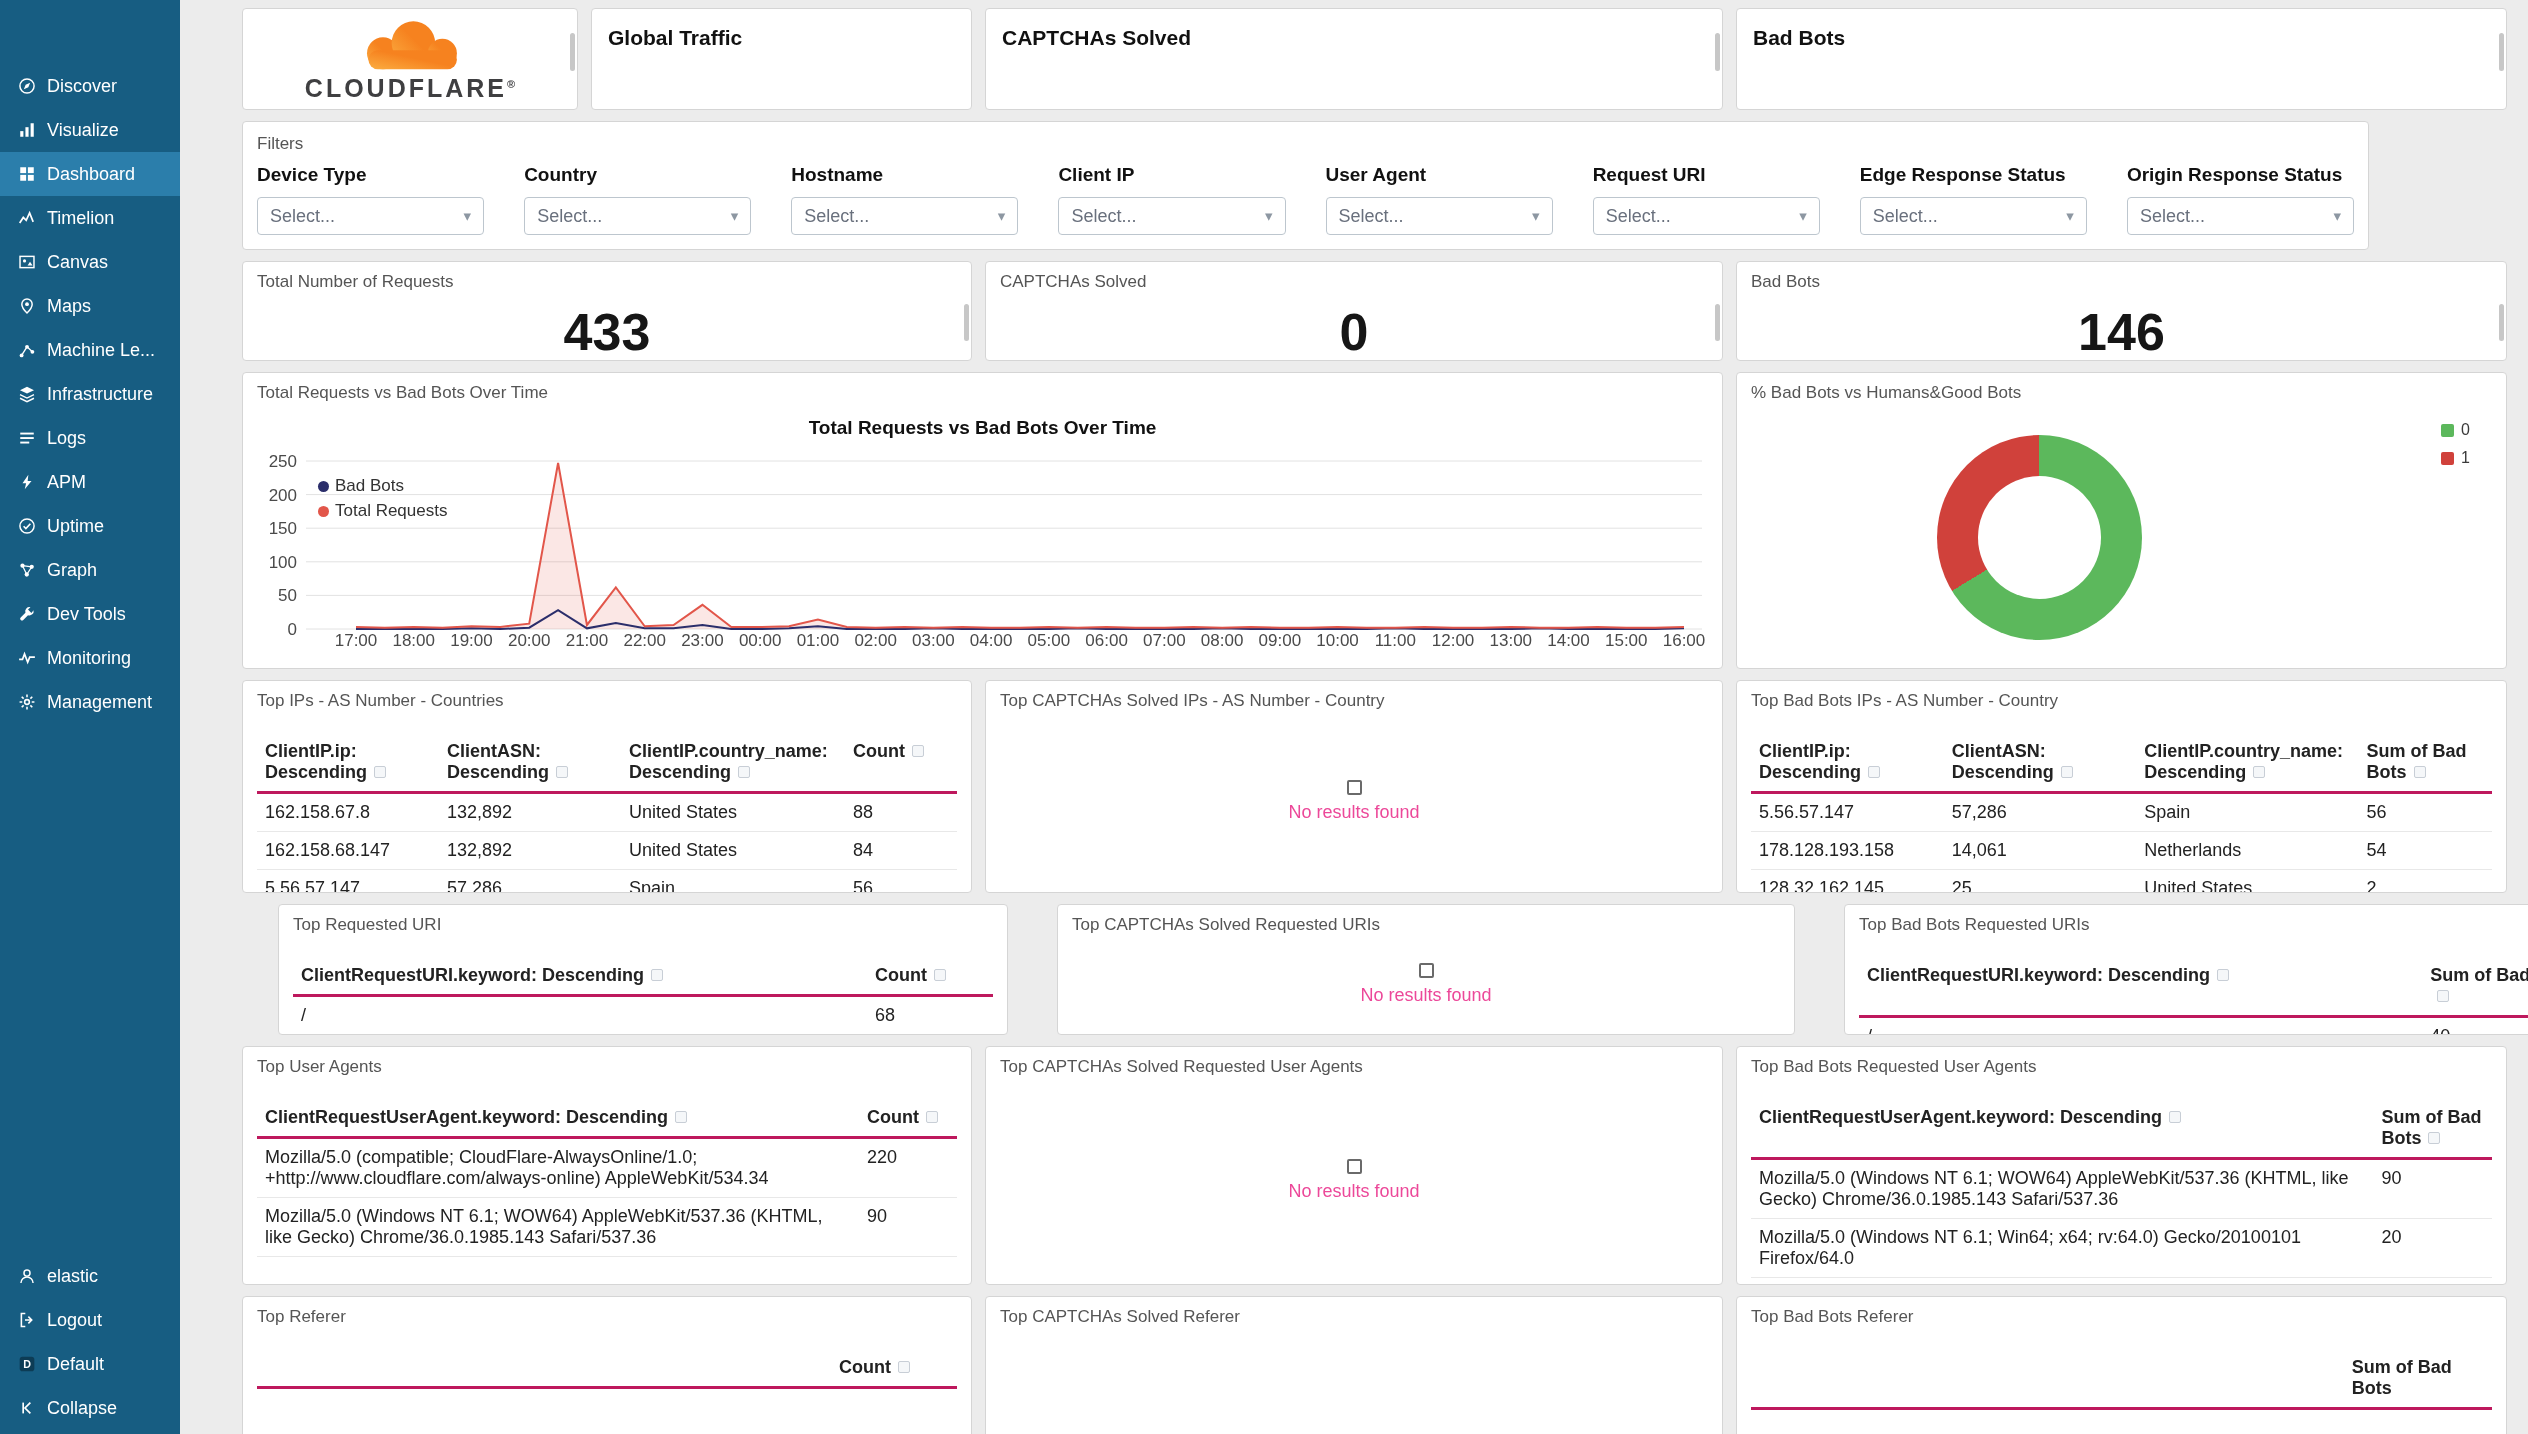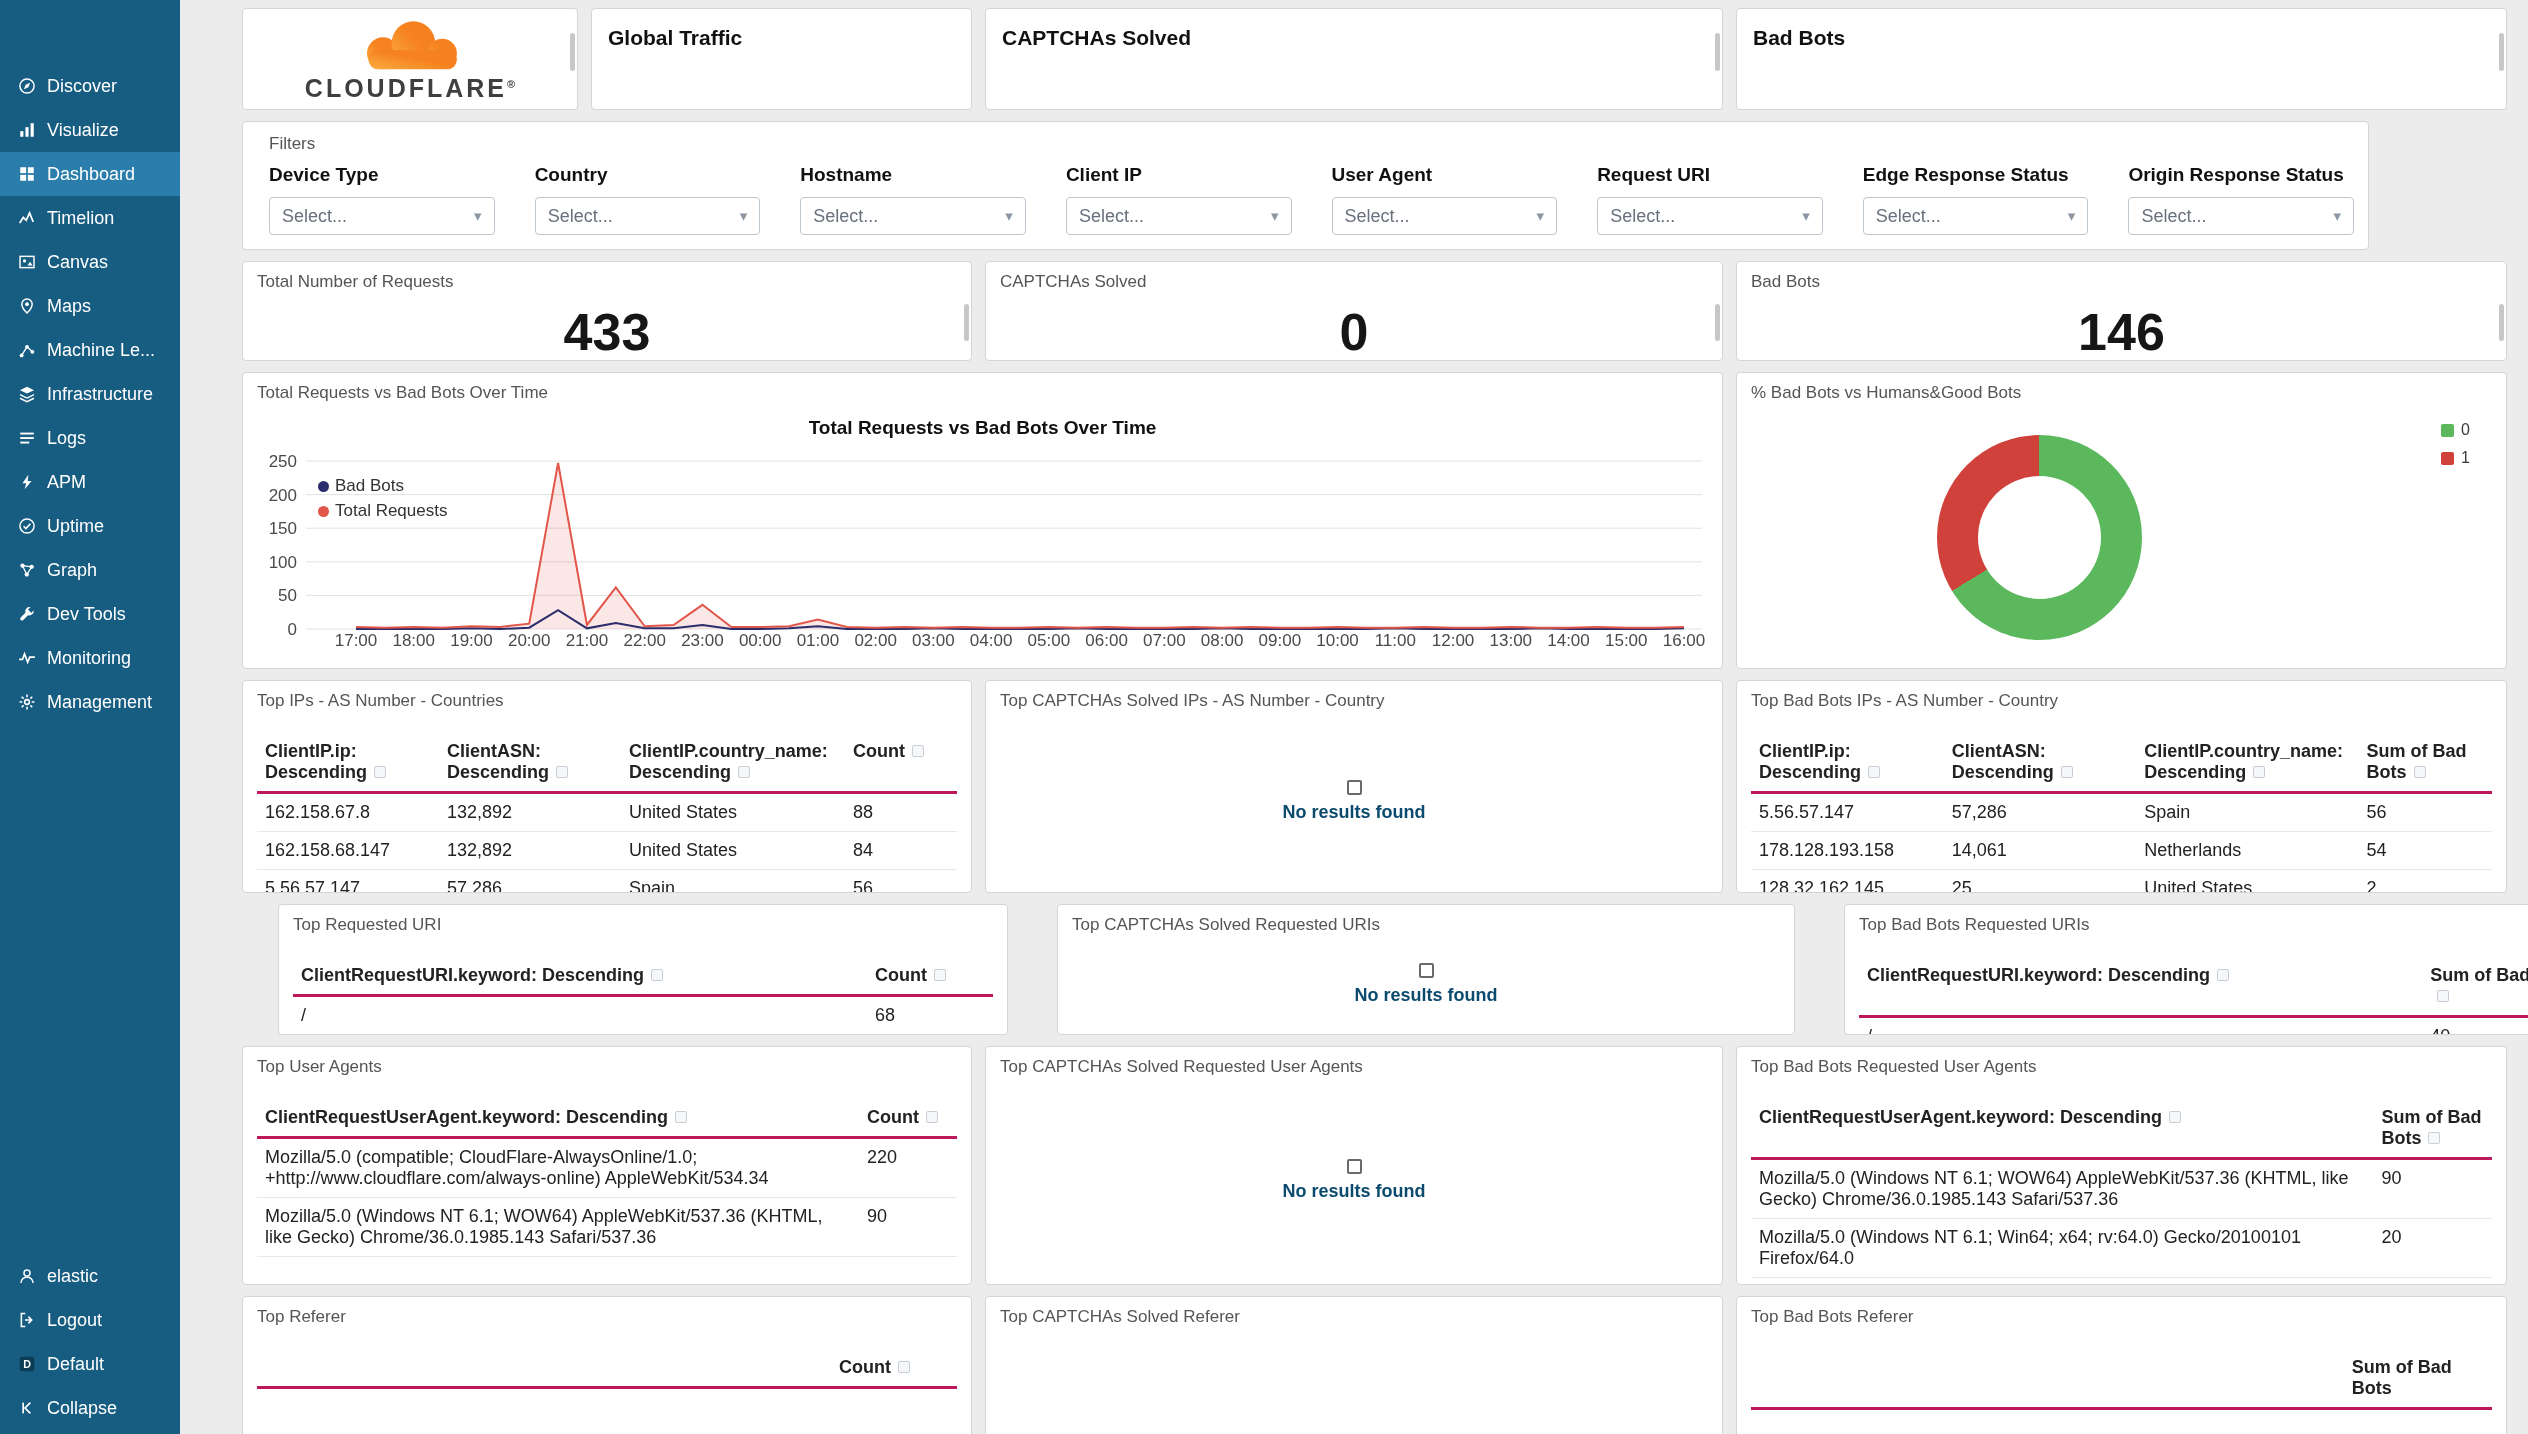--- a/index.html
+++ b/index.html
@@ -29,21 +29,21 @@
   .nav-label { overflow: hidden; text-overflow: ellipsis; }
   
   .main { flex: 1; padding: 8px 22px 0 62px; }
   .row { display: flex; gap: 13px; margin-bottom: 11px; }
   .panel {
     background: #fff; border: 1px solid #d5d5d5; border-radius: 4px;
     position: relative; overflow: hidden;
   }
   .w-logo { width: 336px; } .w-gt { width: 381px; }
   .w-a { width: 730px; } .w-b { width: 738px; } .w-c { width: 771px; }
-  .w-chart { width: 1481px; } .w-filters { width: 2127px; padding-left: 12px; }
+  .w-chart { width: 1481px; } .w-filters { width: 2127px; }
   .h-r1 { height: 102px; } .h-r2 { height: 129px; } .h-r3 { height: 100px; }
   .h-r4 { height: 297px; } .h-r5 { height: 213px; justify-content: space-between; } .h-r6 { height: 131px; margin-left: 36px; }
   .h-r7 { height: 239px; } .h-r8 { height: 380px; }
   .panel-title {
     font-size: 17px; color: #555; padding: 10px 14px 0;
     white-space: nowrap; overflow: hidden; text-overflow: ellipsis;
   }
   .head-title { font-size: 21px; font-weight: bold; color: #111; padding: 17px 16px 0; }
   .scroll-thumb {
     position: absolute; right: 2px; width: 5px; border-radius: 3px;
@@ -94,21 +94,21 @@
   .sortbox {
     display: inline-block; width: 12px; height: 12px; margin-left: 7px;
     border: 1px solid #c8ced6; border-radius: 2px; background: #f5f7f9;
     vertical-align: baseline;
   }
   .empty-wrap {
     flex: 1; display: flex; flex-direction: column; align-items: center;
     justify-content: center; gap: 7px;
   }
   .empty-icon { width: 15px; height: 15px; border: 2px solid #6a6a6a; border-radius: 2px; }
-  .empty-text { font-size: 18px; font-weight: bold; color: #0c4a6e; }
+  .empty-text { font-size: 18px; font-weight: normal; color: #ec4899; }
   
   .chart-title { text-align: center; font-size: 19px; font-weight: bold; color: #111; margin-top: 14px; }
   #ts-svg { display: block; width: 1453px; height: 205px; margin: 6px auto 0; }
   #ts-svg .grid { stroke: #e2e2e2; stroke-width: 1; }
   #ts-svg .ytick { font-size: 17px; fill: #4a4a4a; text-anchor: end; }
   #ts-svg .xtick { font-size: 17px; fill: #4a4a4a; text-anchor: middle; }
   .ts-legend {
     position: absolute; left: 75px; top: 103px;
     display: flex; flex-direction: column; gap: 5px; font-size: 17px; color: #333;
   }

